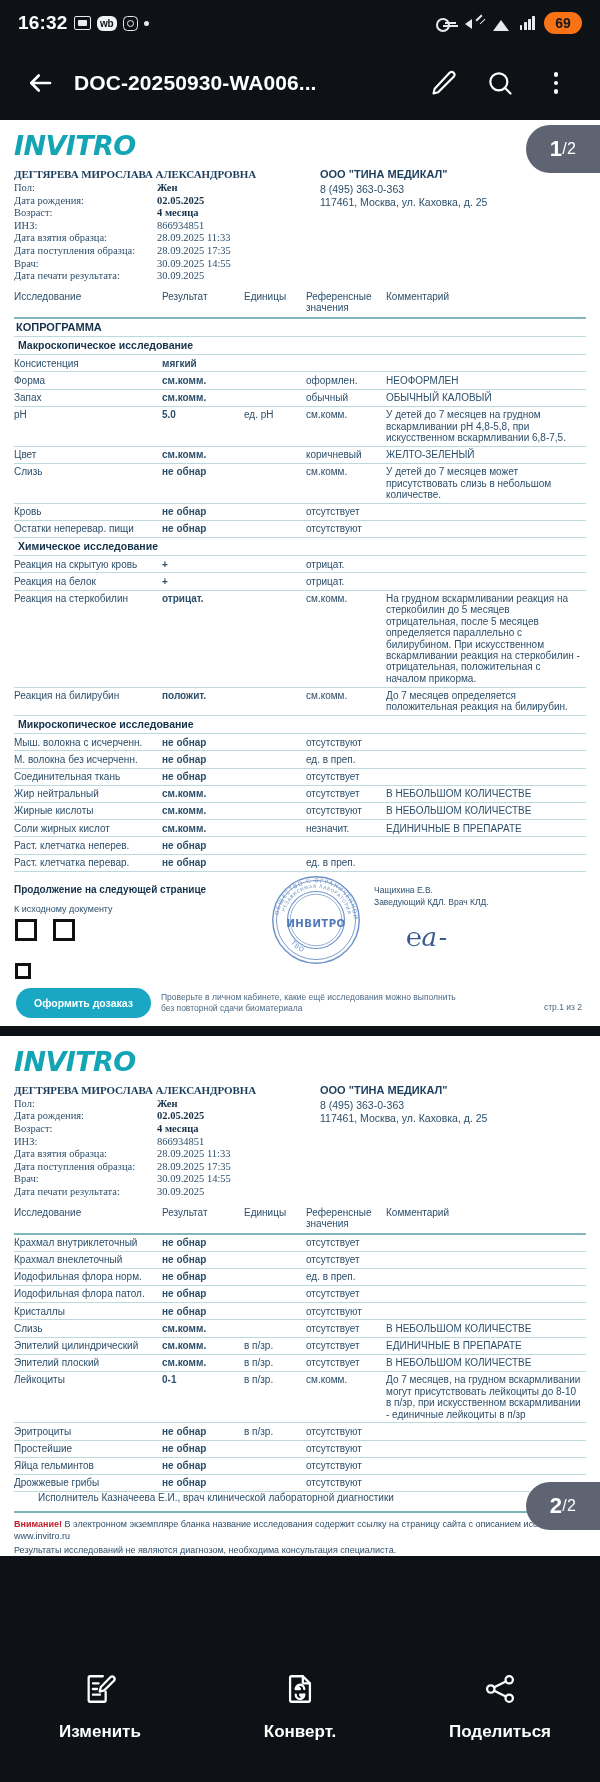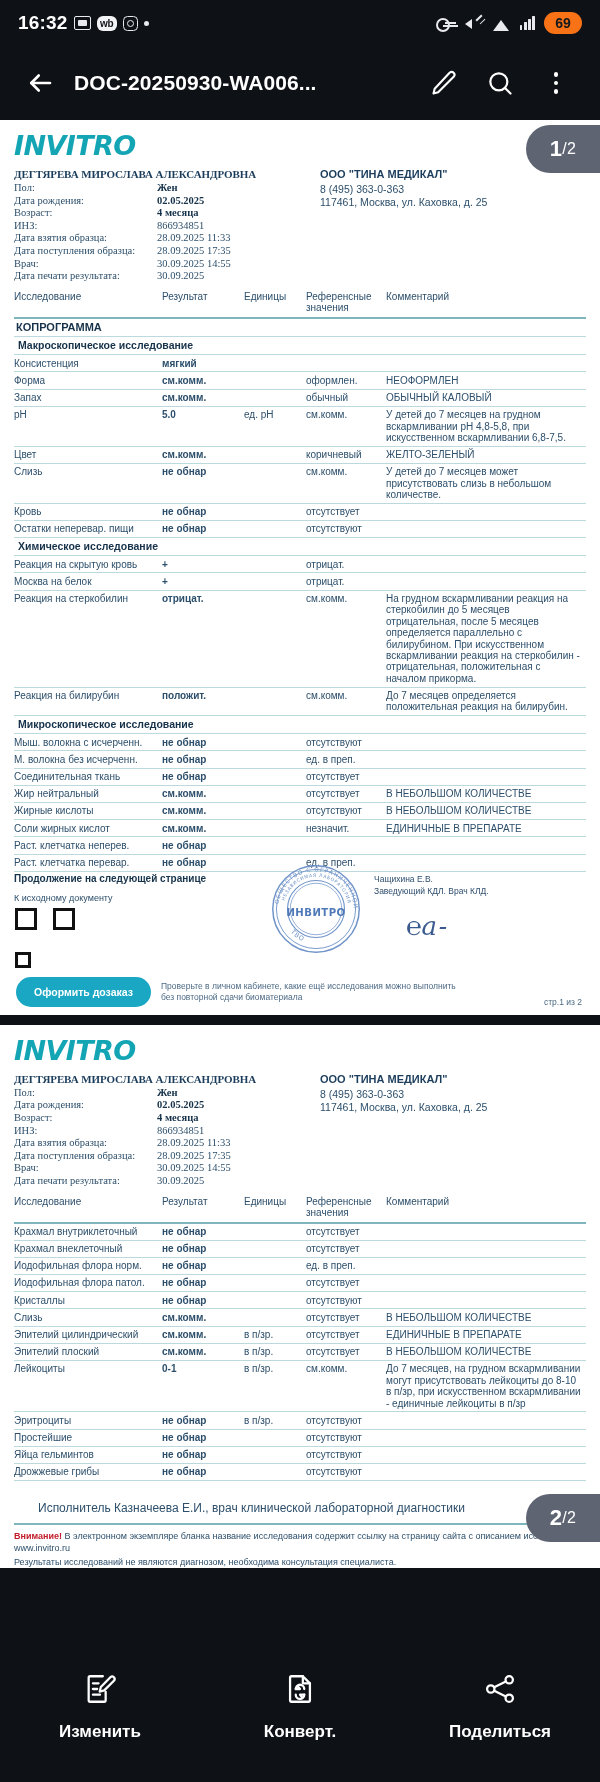--- a/index.html
+++ b/index.html
@@ -87,21 +87,21 @@
   table.res th { font-size:10px; font-weight:normal; color:#2d4f6b; text-align:left; vertical-align:top;
                  padding:1px 4px 4px 0; line-height:11px; }
   table.res td { font-size:10px; color:#2d4f6b; vertical-align:top; padding:2.4px 4px 2.4px 0; line-height:11.4px;
                  border-bottom:1px solid #bcd9dd; }
   table.res tr.hdr th { border-bottom:2px solid #7fb6bd; }
   td.nm { color:#2c5c96; }
   td.val { font-weight:bold; color:#16324a; }
   tr.sect td { font-weight:bold; color:#16324a; font-size:10.5px; padding:2.8px 0 2.8px 4px; border-bottom:1px solid #bcd9dd; }
   tr.sect0 td { font-weight:bold; color:#16324a; font-size:11px; padding:3px 0 3px 2px; border-bottom:1px solid #bcd9dd; }
 
-  .contnote { font-size:10px; font-weight:bold; color:#16324a; margin-top:1px; }
+  .contnote { font-size:10px; font-weight:bold; color:#16324a; margin-top:12px; }
   .srcnote { font-size:9px; color:#2d4f6b; margin-top:9px; }
 
   
   .qrbox { margin-top:4px; width:62px; height:62px; background:#fff;
            background-image:
              repeating-linear-gradient(90deg,#1a1a1a 0 2px, transparent 2px 4px),
              repeating-linear-gradient(0deg,#1a1a1a 0 2px, transparent 2px 4px);
            background-blend-mode:screen; position:relative; overflow:hidden; }
   .qrbox:before, .qrbox:after { content:""; position:absolute; width:16px; height:16px; border:3px solid #111; background:#fff; }
   .qrbox:before { left:1px; top:1px; box-shadow: 44px 0 0 -3px #fff, 44px 0 0 0 transparent; }
@@ -113,28 +113,28 @@
   .stamp { position:absolute; left:14px; top:0; width:92px; height:92px; }
   .signer { position:absolute; left:118px; top:10px; font-size:8.5px; color:#2f4f6e; line-height:12px; }
   .sigscript { position:absolute; left:150px; top:44px; font-family:"DejaVu Serif", serif; font-style:italic;
                font-size:26px; color:#2b4d86; opacity:.92; }
 
   
   .banner { height:46px; width:100%; background:#ffffff; display:flex; align-items:center; gap:10px; padding:0 2px; position:relative; }
   .ordbtn { background:#1aa7c4; color:#fff; border:none; border-radius:16px; height:30px; padding:0 18px;
             font-size:10.5px; font-weight:bold; white-space:nowrap; }
   .bannertxt { font-size:8.5px; color:#4d6a85; line-height:11px; max-width:300px; }
-  .pageno { position:absolute; right:4px; bottom:8px; font-size:8.5px; color:#4d6a85; }
+  .pageno { position:absolute; right:4px; bottom:14px; font-size:8.5px; color:#4d6a85; }
 
   
   .warn { margin-top:8px; border-top:2px solid #7fb6bd; padding-top:5px; }
   .warn .l1 { font-size:9px; color:#2d4f6b; line-height:12px; }
   .warn .l1 b { color:#c21d2b; }
   .warn .l2 { font-size:9px; color:#2d4f6b; line-height:12px; margin-top:2px; }
-  .execline { font-size:12px; color:#2d4f6b; margin-top:20px;padding-left:24px; }
+  .execline { font-size:10px; color:#2d4f6b; margin-top:0;padding-left:24px; }
 
   .gap { width:600px; height:10px; background:#0e1116; }
 
   
   .bottombar { flex:0 0 150px; height:150px; background:#0e1116; display:flex; align-items:center; }
   .bb-item { flex:1; display:flex; flex-direction:column; align-items:center; gap:16px; color:#fff; }
   .bb-label { font-size:17px; font-weight:bold; }
   svg { display:block; }
 </style>
 </head>
@@ -334,21 +334,21 @@
               <td colspan="5">Химическое исследование</td>
             </tr>
             <tr>
               <td class="nm">Реакция на скрытую кровь</td>
               <td class="val">+</td>
               <td class=""></td>
               <td class="">отрицат.</td>
               <td class=""></td>
             </tr>
             <tr>
-              <td class="nm">Москва на белок</td>
+              <td class="nm">Реакция на белок</td>
               <td class="val">+</td>
               <td class=""></td>
               <td class="">отрицат.</td>
               <td class=""></td>
             </tr>
             <tr>
               <td class="nm">Реакция на стеркобилин</td>
               <td class="val">отрицат.</td>
               <td class=""></td>
               <td class="">см.комм.</td>

